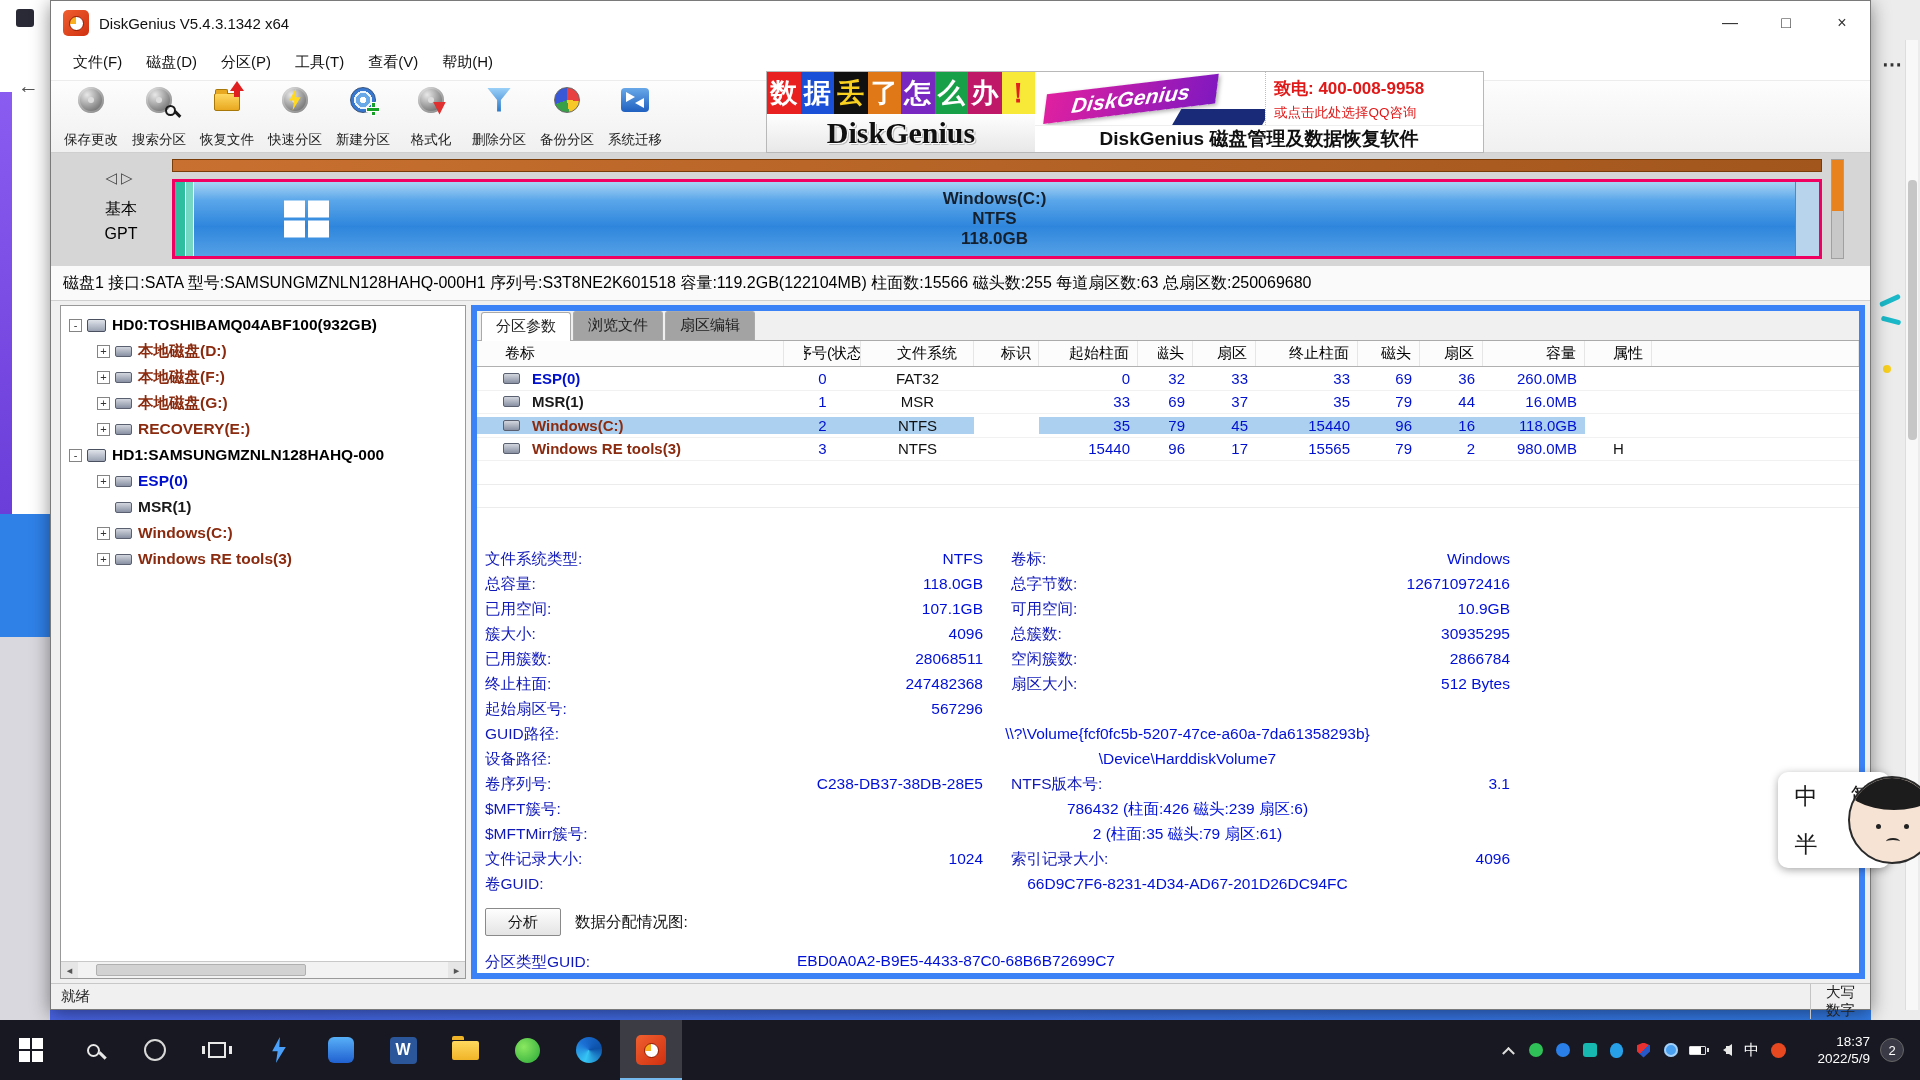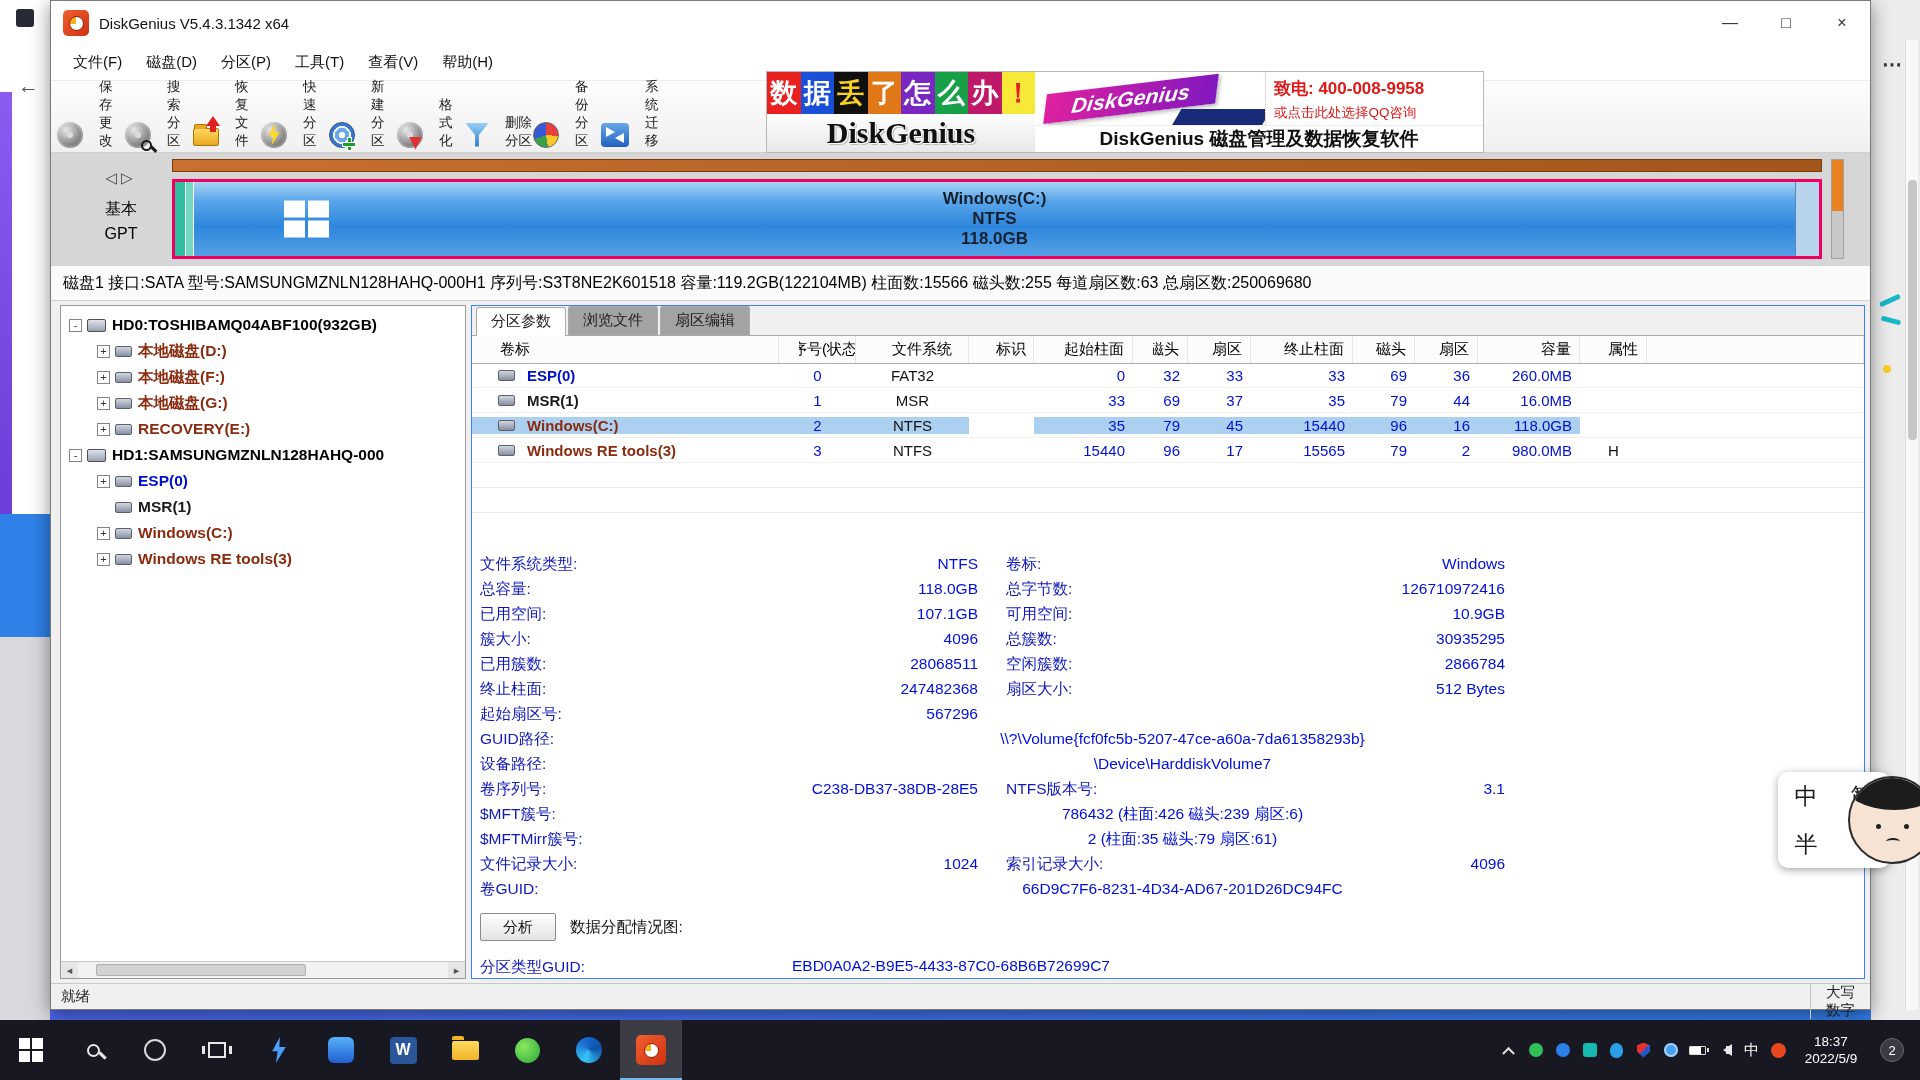--- a/index.html
+++ b/index.html
@@ -31,21 +31,21 @@
             display:flex; align-items:center; justify-content:center; margin-left:12px; flex:0 0 auto; }
   .dgdisk { width:15px; height:15px; border-radius:50%; background:conic-gradient(#fff 0 265deg,#f8b020 265deg 360deg); border:1px solid #902008; }
   .tbar-title { margin-left:10px; font-size:15px; color:#111; }
   .wc { margin-left:auto; display:flex; height:100%; }
   .wc div { width:56px; height:100%; display:flex; align-items:center; justify-content:center; font-size:16px; color:#333; }
 
   .mbar { height:36px; background:#fff; display:flex; align-items:center; padding-left:10px; font-size:15px; color:#111; border-bottom:1px solid #ececec; flex:0 0 auto; }
   .mbar span { padding:5px 12px; }
 
   .toolbar { height:72px; background:linear-gradient(#fdfdfd,#f0f0f0); border-bottom:1px solid #cfcfcf; display:flex; align-items:center; padding-left:6px; flex:0 0 auto; position:relative; }
-  .tb { width:68px; height:66px; display:flex; align-items:flex-end; justify-content:center; gap:16px; font-size:13.5px; color:#222; }
+  .tb { width:68px; height:66px; display:flex; flex-direction:column; align-items:center; justify-content:center; gap:16px; font-size:13.5px; color:#222; }
   .ico { width:32px; height:30px; position:relative; display:flex; align-items:center; justify-content:center; }
   .platter { width:26px; height:26px; border-radius:50%; background:radial-gradient(circle at 35% 30%,#e8e8e8,#909090 55%,#4a4a4a); box-shadow:inset 0 0 0 2px rgba(255,255,255,.25); }
   .platter:after { content:""; position:absolute; left:50%; top:50%; width:6px; height:6px; margin:-3px 0 0 -3px; border-radius:50%; background:#ddd; }
   .mag { position:absolute; right:-1px; bottom:-1px; width:11px; height:11px; border:2.5px solid #1a1a1a; border-radius:50%; }
   .mag:after { content:""; position:absolute; right:-5px; bottom:-4px; width:3px; height:8px; background:#1a1a1a; transform:rotate(-45deg); }
   .fold { width:26px; height:18px; background:linear-gradient(#ffd860,#e8a820); border:1px solid #a87808; border-radius:2px; position:relative; margin-top:4px; }
   .fold:before { content:""; position:absolute; left:0; top:-5px; width:11px; height:4px; background:#e8a820; border:1px solid #a87808; border-bottom:none; border-radius:2px 2px 0 0; }
   .rarr { position:absolute; right:-1px; top:-4px; width:0; height:0; border-left:7px solid transparent; border-right:7px solid transparent; border-bottom:10px solid #e02020; }
   .rarr:after { content:""; position:absolute; left:-3px; top:10px; width:6px; height:6px; background:#e02020; }
   .bolt { position:absolute; width:16px; height:22px; background:#ffd820; clip-path:polygon(55% 0,15% 55%,45% 55%,35% 100%,85% 40%,52% 40%); filter:drop-shadow(0 0 1px #806000); }
@@ -112,21 +112,21 @@
   .exp { width:13px; height:13px; border:1px solid #848484; background:#fff; font-size:11px; line-height:10px; text-align:center; color:#333; margin-right:5px; flex:0 0 auto; font-weight:normal; }
   .noexp { width:13px; margin-right:5px; flex:0 0 auto; }
   .dico { width:19px; height:13px; background:linear-gradient(#dfe3ea,#9aa2b2); border:1px solid #4a5060; border-radius:2px; margin-right:6px; flex:0 0 auto; }
   .vico { width:17px; height:11px; background:linear-gradient(#d2d6de,#8890a2); border:1px solid #5a6070; border-radius:2px; margin-right:6px; flex:0 0 auto; }
   .ck { color:#000; } .cr { color:#8a2a0e; } .cb { color:#0010cc; } .cp { color:#1a1a1a; font-weight:bold; }
   .hscroll { position:absolute; left:0; bottom:0; width:100%; height:17px; background:#f2f2f2; border-top:1px solid #c8c8c8; display:flex; align-items:center; }
   .harr { width:17px; height:16px; display:flex; align-items:center; justify-content:center; font-size:11px; color:#555; background:#e6e6e6; }
   .harr.right { margin-left:auto; }
   .hthumb { width:210px; height:12px; background:#d2d2d2; border:1px solid #b0b0b0; margin-left:18px; border-radius:2px; }
 
-  .rpanel { flex:1; background:#fff; border:1px solid #3b82f6; overflow:hidden; display:flex; flex-direction:column; min-width:0; }
+  .rpanel { flex:1; background:#fff; border:6px solid #3b82f6; overflow:hidden; display:flex; flex-direction:column; min-width:0; }
   .tabbar { height:30px; background:#f0f0f0; border-bottom:1px solid #aaa; display:flex; align-items:flex-end; padding-left:4px; gap:2px; font-size:15px; flex:0 0 auto; }
   .tab { padding:4px 14px 5px; border:1px solid #aaa; border-bottom:none; background:#a3a3a3; border-radius:3px 3px 0 0; color:#222; position:relative; }
   .tab.active { background:#fff; top:1px; }
 
   .trow { display:grid; grid-template-columns:307px 77px 113px 65px 99px 55px 63px 102px 62px 63px 102px 67px 1fr; height:28px; align-items:center; font-size:15px; }
   .thead { height:31px; border-bottom:1px solid #b0b0b0; background:#fcfcfc; color:#000; }
   .thead .c { border-right:1px solid #e6e6e6; height:100%; display:flex; align-items:center;margin-left:20px; }
   .thead .c.ar { justify-content:flex-end; } .thead .c.ac { justify-content:center; } .thead .c.al { justify-content:flex-start; }
   .c { padding:0 8px; white-space:nowrap; overflow:hidden; }
   .ar { text-align:right; } .ac { text-align:center; } .al { text-align:left; }
@@ -185,21 +185,21 @@
   .tsq { width:14px; height:14px; background:#16b8b0; border-radius:3px; }
   .qq  { width:13px; height:15px; background:#28a0e8; border-radius:50% 50% 45% 45%; }
   .shd { width:13px; height:15px; background:linear-gradient(135deg,#e83030 50%,#2858c8 50%); clip-path:polygon(50% 0,100% 18%,100% 60%,50% 100%,0 60%,0 18%); }
   .snw { width:14px; height:14px; border-radius:50%; background:#4aa0f0; box-shadow:inset 0 0 0 2px rgba(255,255,255,.5); }
   .bat { width:17px; height:9px; border:1.5px solid #ddd; border-radius:1px; position:relative; background:linear-gradient(90deg,#fff 0 70%,transparent 70%); }
   .bat:after { content:""; position:absolute; right:-4px; top:1px; width:2px; height:4px; background:#ddd; }
   .spk { width:0; height:0; border:6px solid transparent; border-right:9px solid #e8e8e8; position:relative; }
   .spk:after { content:""; position:absolute; left:3px; top:-4px; width:4px; height:8px; background:#e8e8e8; }
   .ime { color:#fff; font-size:15px; }
   .sgo { width:15px; height:15px; border-radius:50%; background:#e84820; }
-  .clock { width:78px; display:flex; flex-direction:column; align-items:center; justify-content:center; color:#fff; font-size:13.5px; line-height:17px; flex:0 0 auto; }
+  .clock { width:78px; display:flex; flex-direction:column; align-items:flex-end; justify-content:center; color:#fff; font-size:13.5px; line-height:17px; flex:0 0 auto; }
   .acent { width:44px; display:flex; align-items:center; justify-content:center; flex:0 0 auto; }
   .acirc { width:24px; height:24px; border-radius:50%; background:#3a3a46; color:#fff; font-size:13px; display:flex; align-items:center; justify-content:center; border:1px solid #666; }
   .showdesk { width:6px; border-left:1px solid rgba(255,255,255,.25); flex:0 0 auto; }
 
   
   .widget { position:absolute; left:1778px; top:772px; width:112px; height:96px; background:#fff; border-radius:10px; box-shadow:0 2px 8px rgba(0,0,0,.35); display:grid; grid-template-columns:1fr 1fr; grid-template-rows:1fr 1fr; place-items:center; z-index:15; font-size:23px; color:#1a1a1a; }
   .face { position:absolute; left:1848px; top:776px; width:88px; height:88px; border-radius:50%; background:#f6e3d4; border:2px solid #2a2a2a; overflow:hidden; z-index:16; }
   .hair { position:absolute; left:-8px; top:-26px; width:104px; height:58px; border-radius:50%; background:#1c1c1c; }
   .eye { position:absolute; top:46px; width:5px; height:5px; border-radius:50%; background:#222; }
   .eye.l { left:26px; } .eye.r { left:54px; }

